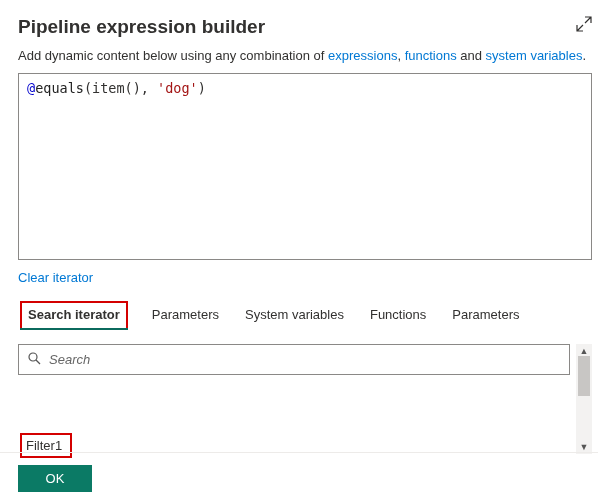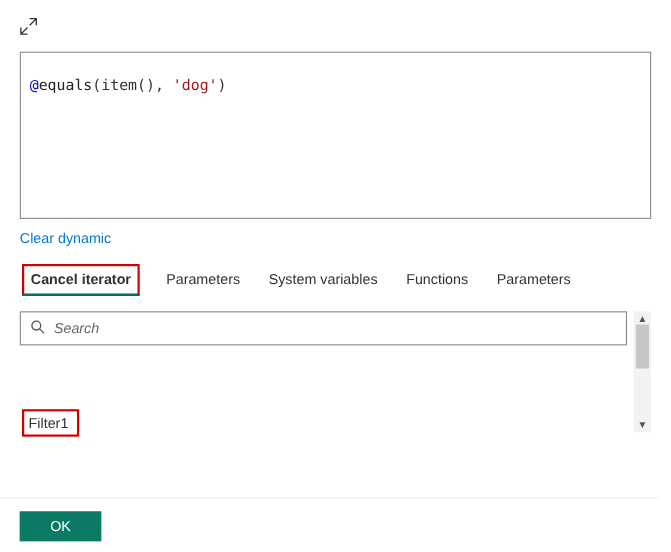--- a/index.html
+++ b/index.html
@@ -3,21 +3,21 @@
 <meta charset="utf-8">
 <style>
 * { box-sizing: border-box; margin: 0; padding: 0; }
 body { font-family: "Segoe UI", Arial, sans-serif; font-size: 13px; color: #323130; width: 610px; height: 502px; background: #fff; position: relative; }
 .container { padding: 16px 18px 0 18px; }
 .header { display: flex; justify-content: space-between; align-items: flex-start; margin-bottom: 10px; }
 .title { font-size: 19px; font-weight: 600; color: #323130; }
 .expand-icon { font-size: 18px; cursor: pointer; color: #323130; }
 .subtitle { font-size: 13px; color: #323130; margin-bottom: 10px; }
 .subtitle .link { color: #0078d4; text-decoration: none; }
-.editor { width: 100%; height: 152px; border: 1px solid #8a8886; background: #fff; padding: 22px 8px; font-family: Consolas, monospace; font-size: 13.5px; resize: none; overflow: auto; white-space: pre; }
+.editor { width: 100%; height: 187px; border: 1px solid #8a8886; background: #fff; padding: 6px 8px; font-family: Consolas, monospace; font-size: 13.5px; resize: none; overflow: auto; white-space: pre; }
 .editor .at { color: #0000cc; }
 .editor .func { color: #222; }
 .editor .str { color: #a31515; }
 .clear-link { display: inline-block; margin: 10px 0 16px 0; color: #0078d4; font-size: 13px; cursor: pointer; }
 .tabs { display: flex; gap: 22px; border-bottom: none; padding: 0 2px; }
 .tab { font-size: 13px; color: #323130; padding: 6px 2px 8px 2px; cursor: pointer; position: relative; }
 .tab.active { font-weight: 600; }
 .tab.active::after { content: ""; position: absolute; left: 0; right: 0; bottom: 0; height: 2px; background: #0b6a5d; }
 .tab.highlighted { border: 2px solid #d40000; padding: 4px 6px 6px 6px; }
 .tab.highlighted::after { bottom: -2px; left: -2px; right: -2px; }
@@ -33,34 +33,41 @@
 .vscroll .thumb { position: absolute; top: 0; left: 2px; right: 2px; height: 40px; background: #c8c6c4; }
 .footer { position: absolute; left: 0; right: 12px; bottom: 10px; padding: 12px 18px 0 18px; border-top: 1px solid #edebe9; display: flex; gap: 14px; }
 .btn { min-width: 74px; padding: 5px 14px; font-size: 13px; border: 1px solid #8a8886; background: #fff; cursor: pointer; text-align: center; }
 .btn.primary { background: #0b7a65; border-color: #0b7a65; color: #fff; }
 </style>
 </head>
 <body>
 
 <div class="container">
   <div class="header">
+    <div class="title">Pipeline expression builder</div>
     <div class="expand-icon">
       <svg width="16" height="16" viewBox="0 0 16 16">
           <path d="M9 1h6v6M15 1L9 7M7 15H1V9M1 15l6-6" stroke="#323130" stroke-width="1.2" fill="none"></path>
         </svg>
     </div>
   </div>
 
+  <div class="subtitle">
+    <span>Add dynamic content below using any combination of </span>
+    <a class="link">expressions</a><span>, </span>
+    <a class="link">functions</a><span> and </span>
+    <a class="link">system variables</a><span>.</span>
+  </div>
 
   <div class="editor" contenteditable="true" style=""><span class="at">@</span><span class="func">equals</span><span>(</span><span>item()</span><span>, </span><span class="str">'dog'</span><span>)</span></div>
 
-  <a class="clear-link">Clear dynamic</a>
+  <a class="clear-link">Clear iterator</a>
 
   <div class="tabs">
-    <div class="tab active highlighted">Cancel iterator</div>
+    <div class="tab active highlighted">Search iterator</div>
     <div class="tab">Parameters</div>
     <div class="tab">System variables</div>
     <div class="tab">Functions</div>
     <div class="tab">Parameters</div>
   </div>
 
   <div class="scroll-area" style="height:110px;">
     <div class="search-wrap">
       <span class="search-icon">
         <svg width="13" height="13" viewBox="0 0 13 13">

